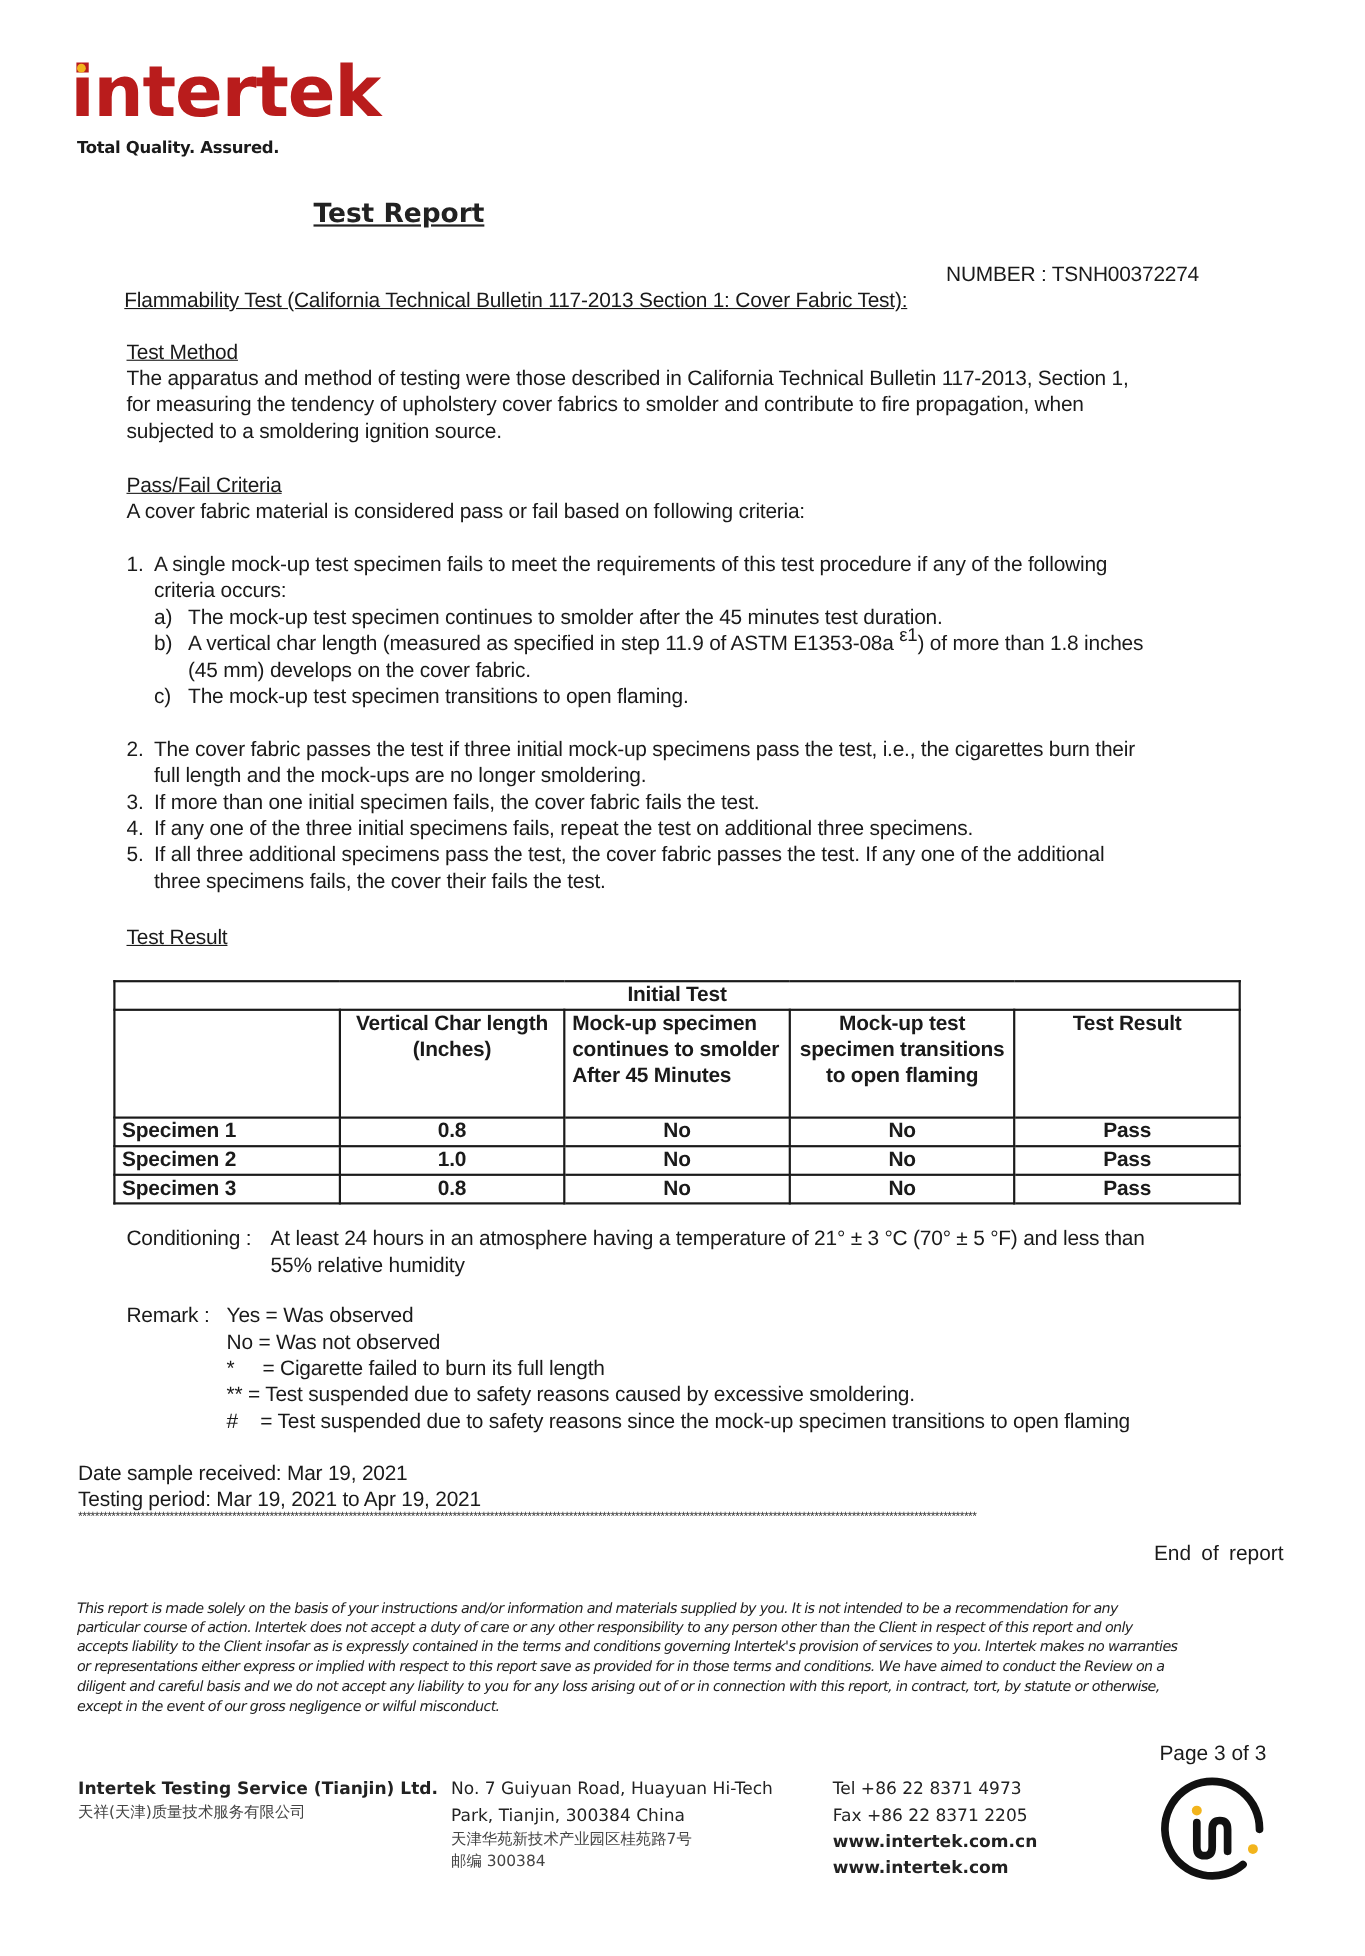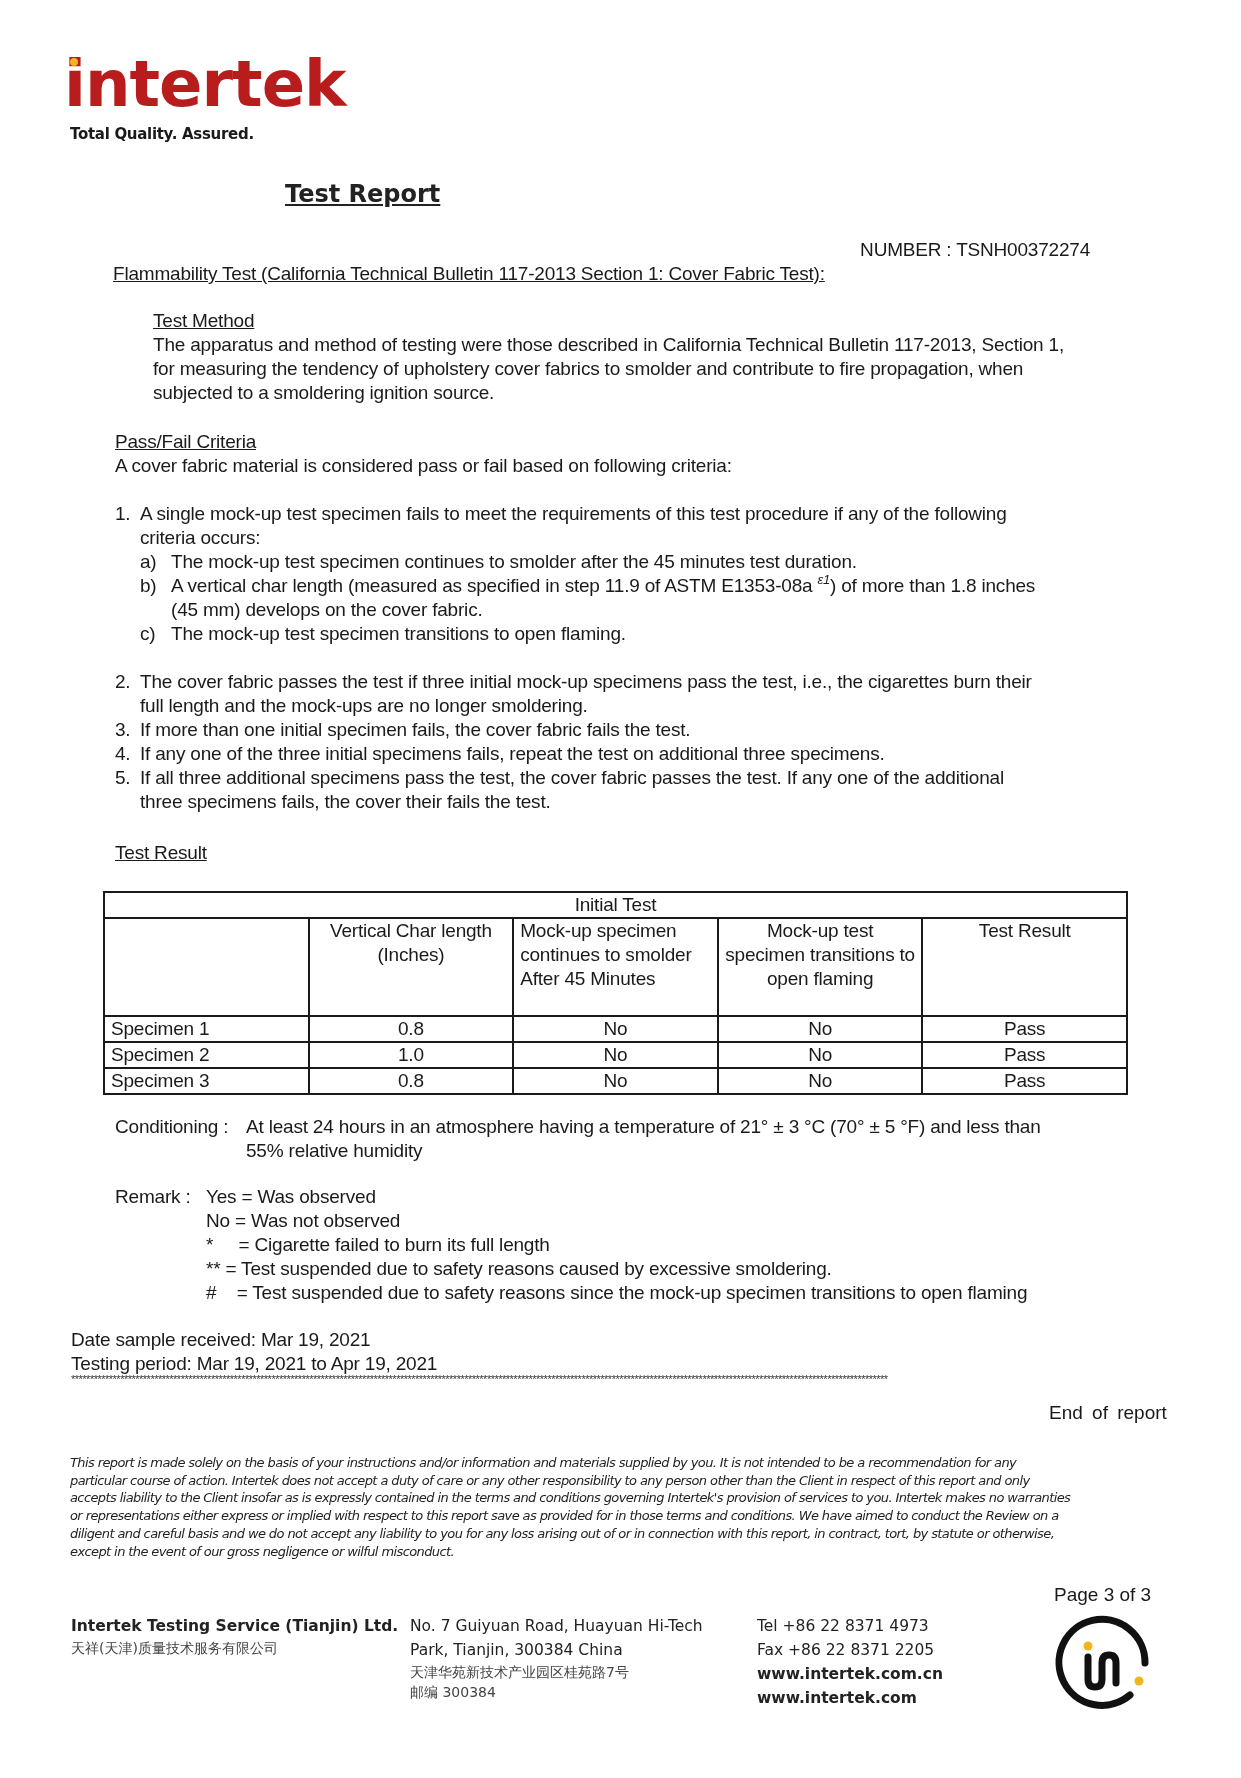--- a/index.html
+++ b/index.html
@@ -14,24 +14,24 @@
            text-decoration:underline; color:#222; }
   .number { top:238px; right:151px; font-size:19px; }
   .text { font-size:19px; line-height:24px; letter-spacing:-0.2px; }
   .u { text-decoration:underline; }
   .heading { left:113px; top:262px; }
   .block { left:115px; width:1030px; }
   .ol-item { position:relative; padding-left:25px; }
   .ol-item .num { position:absolute; left:0; top:0; }
   .sub-item { position:relative; padding-left:56px; }
   .sub-item .num { position:absolute; left:25px; top:0; }
-  sup { font-size:13px; vertical-align:8px; line-height:0;font-style:italic; }
+  sup { font-size:17px; vertical-align:8px; line-height:0; }
   table.results { position:absolute; left:103px; top:891px; width:1025px; border-collapse:collapse;
                   font-size:19px; line-height:24px; letter-spacing:-0.2px; }
-  table.results td, table.results th { border:2px solid #1a1a1a; padding:0 6px; font-weight:normal; vertical-align:top; }
+  table.results td, table.results th { border:2px solid #1a1a1a; padding:0 6px; font-weight:bold; vertical-align:top; }
   table.results th.span { text-align:center; height:22px; }
   table.results .h { text-align:center; height:96px; }
   table.results .h.left { text-align:left; }
   table.results td.c { text-align:center; }
   .cond { left:115px; top:1115px; }
   .cond .lbl { position:absolute; left:0; top:0; }
   .cond .val { position:absolute; left:131px; top:0; width:915px; }
   .remark { left:115px; top:1185px; }
   .rem-row { position:absolute; white-space:nowrap; }
   .dates { left:71px; top:1328px; }
@@ -50,21 +50,21 @@
 
 <div class="abs logo-word">intertek</div>
 <div class="abs logo-dot"></div>
 <div class="abs tagline">Total Quality. Assured.</div>
 
 <div class="abs title">Test Report</div>
 <div class="abs number text">NUMBER : TSNH00372274</div>
 
 <div class="abs heading text u">Flammability Test (California Technical Bulletin 117-2013 Section 1: Cover Fabric Test):</div>
 
-<div class="abs block text" style="top:309px;margin-left:38px;">
+<div class="abs block text" style="top:309px;">
   <div class="u" style="display:inline-block;">Test Method</div>
   <div>The apparatus and method of testing were those described in California Technical Bulletin 117-2013, Section 1,</div>
   <div>for measuring the tendency of upholstery cover fabrics to smolder and contribute to fire propagation, when</div>
   <div>subjected to a smoldering ignition source.</div>
 </div>
 
 <div class="abs block text" style="top:430px;">
   <div class="u" style="display:inline-block;">Pass/Fail Criteria</div>
   <div>A cover fabric material is considered pass or fail based on following criteria:</div>
   <div style="height:24px;"></div>

